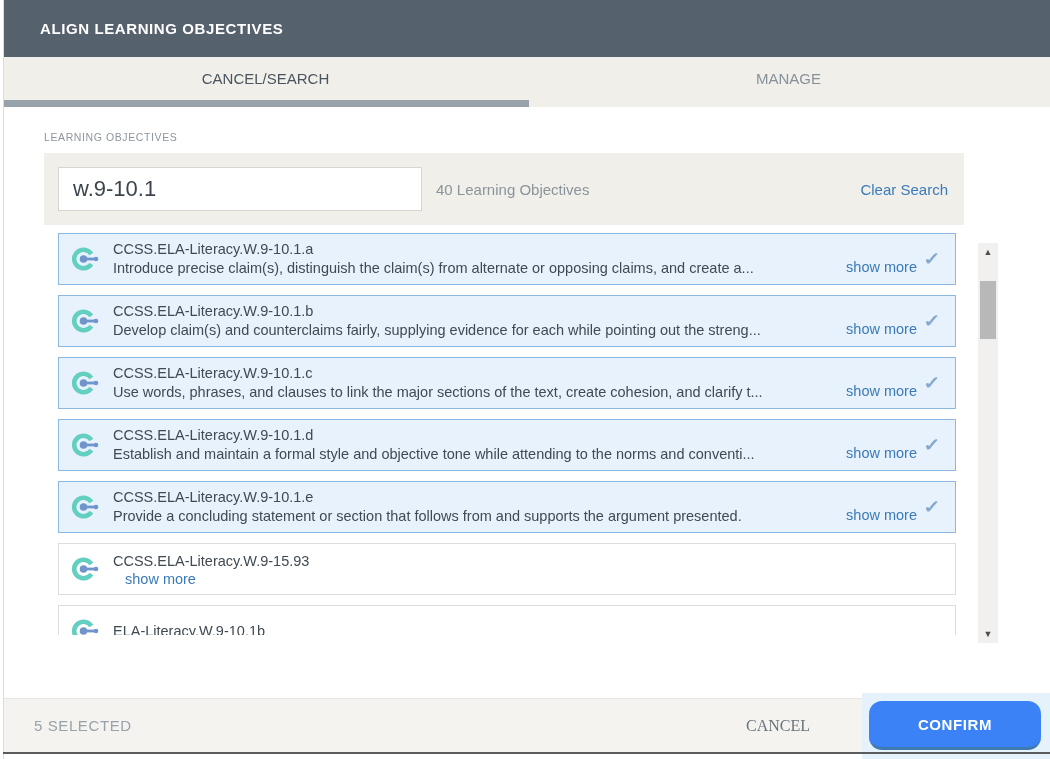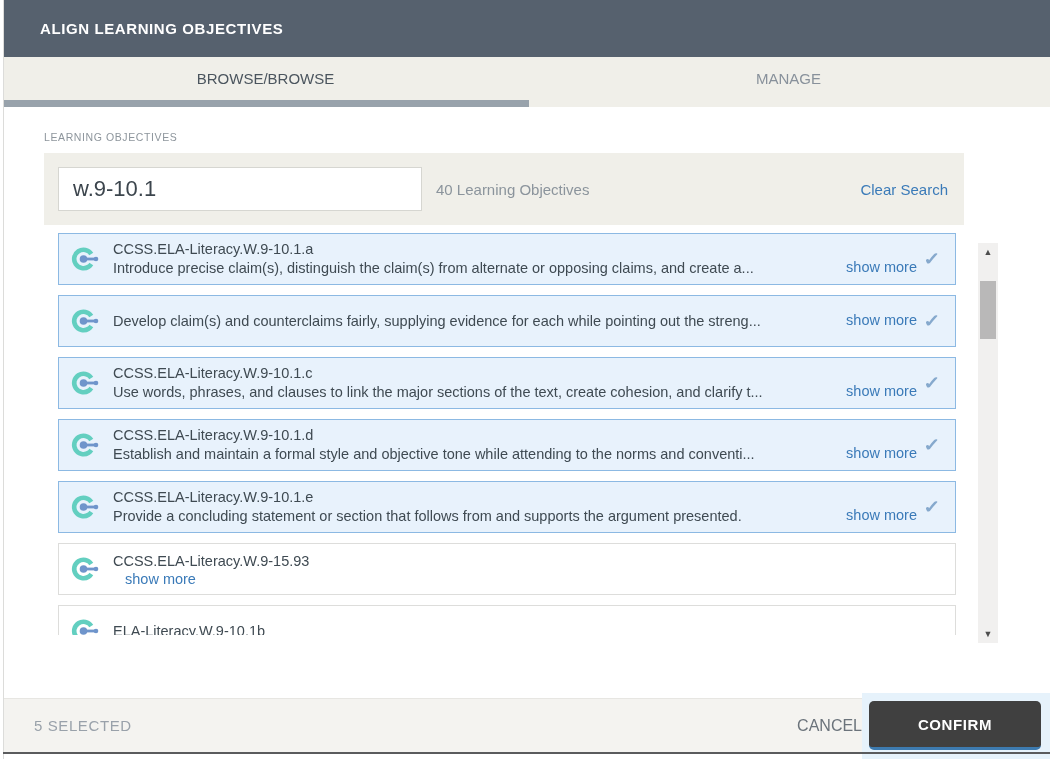--- a/index.html
+++ b/index.html
@@ -54,41 +54,41 @@
                background:#f1f0ef; display:flex; flex-direction:column; align-items:center; }
   .sb-btn { width:20px; height:18px; display:flex; align-items:center; justify-content:center;
             font-size:9px; color:#4d4d4d; cursor:pointer; }
   .sb-track { flex:1; width:20px; position:relative; }
   .sb-thumb { position:absolute; top:20px; left:2px; width:16px; height:58px; background:#b9b8b8; cursor:pointer; }
 
   
   .footer { position:absolute; left:0; right:0; bottom:7px; height:54px; background:#f4f3f0;
             border-top:1px solid #e7e6e2; display:flex; align-items:center; }
   .selected-count { margin-left:30px; font-size:15px; color:#99a1aa; letter-spacing:.6px; flex:1; }
-  .cancel-btn { font-size:16px; color:#6b737b; cursor:pointer; background:none; border:none;
-                font-family:Liberation Sans, sans-serif; }
+  .cancel-btn { font-size:16px; color:#6b737b; margin-right:52px; cursor:pointer; background:none; border:none;
+                font-family:Liberation Serif, serif; }
   .confirm-halo { background:#e6f2fb; height:66px; display:flex; align-items:center;
                   padding:0 9px 0 7px; }
-  .confirm-btn { width:172px; height:49px; background:#404040; border:none; border-bottom:3px solid #3d7bb0;
-                 border-radius:5px; color:#fff; font-size:15px; font-weight:bold; letter-spacing:.6px;
+  .confirm-btn { width:172px; height:49px; background:#3b82f6; border:none; border-bottom:3px solid #3d7bb0;
+                 border-radius:13px; color:#fff; font-size:15px; font-weight:bold; letter-spacing:.6px;
                  cursor:pointer; font-family:"Liberation Sans", sans-serif; }
   .window-bottom-edge { position:absolute; left:-1px; right:0; bottom:5px; height:2px; background:#5a5b5d; }
 </style>
 </head>
 <body>
 
 <div class="modal">
 
   <div class="hdr">
     <span class="title">ALIGN LEARNING OBJECTIVES</span>
   </div>
 
   <div class="tabbar">
     <div class="tab active">
-      <span>BROWSE/BROWSE</span>
+      <span>CANCEL/SEARCH</span>
     </div>
     <div class="tab inactive">
       <span>MANAGE</span>
     </div>
   </div>
   <div class="tab-indicator-row">
     <div class="tab-indicator"></div>
     <div class="tab-indicator-rest"></div>
   </div>
 
@@ -122,20 +122,21 @@
         <div class="lo-row selected">
     <span class="lo-icon">
       <svg viewBox="0 0 30 30" width="30" height="30">
         <circle cx="12.5" cy="15" r="9.3" fill="none" stroke="#63cfc0" stroke-width="4.6" pathLength="60" stroke-dasharray="0 11 49" transform="rotate(-33 12.5 15)"></circle>
         <circle cx="12.5" cy="15" r="3.8" fill="#6f95cb"></circle>
         <rect x="14" y="13.6" width="10.5" height="2.8" fill="#6f95cb"></rect>
         <circle cx="25" cy="15" r="2.3" fill="#6f95cb"></circle>
       </svg>
     </span>
     <span class="lo-text">
+      <span class="lo-code">CCSS.ELA-Literacy.W.9-10.1.b</span>
       <span class="lo-desc-row">
         <span class="lo-desc">Develop claim(s) and counterclaims fairly, supplying evidence for each while pointing out the streng...</span>
         <span class="show-more">show more</span>
       </span>
     </span>
     <span class="check">✓</span>
   </div>
         <div class="lo-row selected">
     <span class="lo-icon">
       <svg viewBox="0 0 30 30" width="30" height="30">

